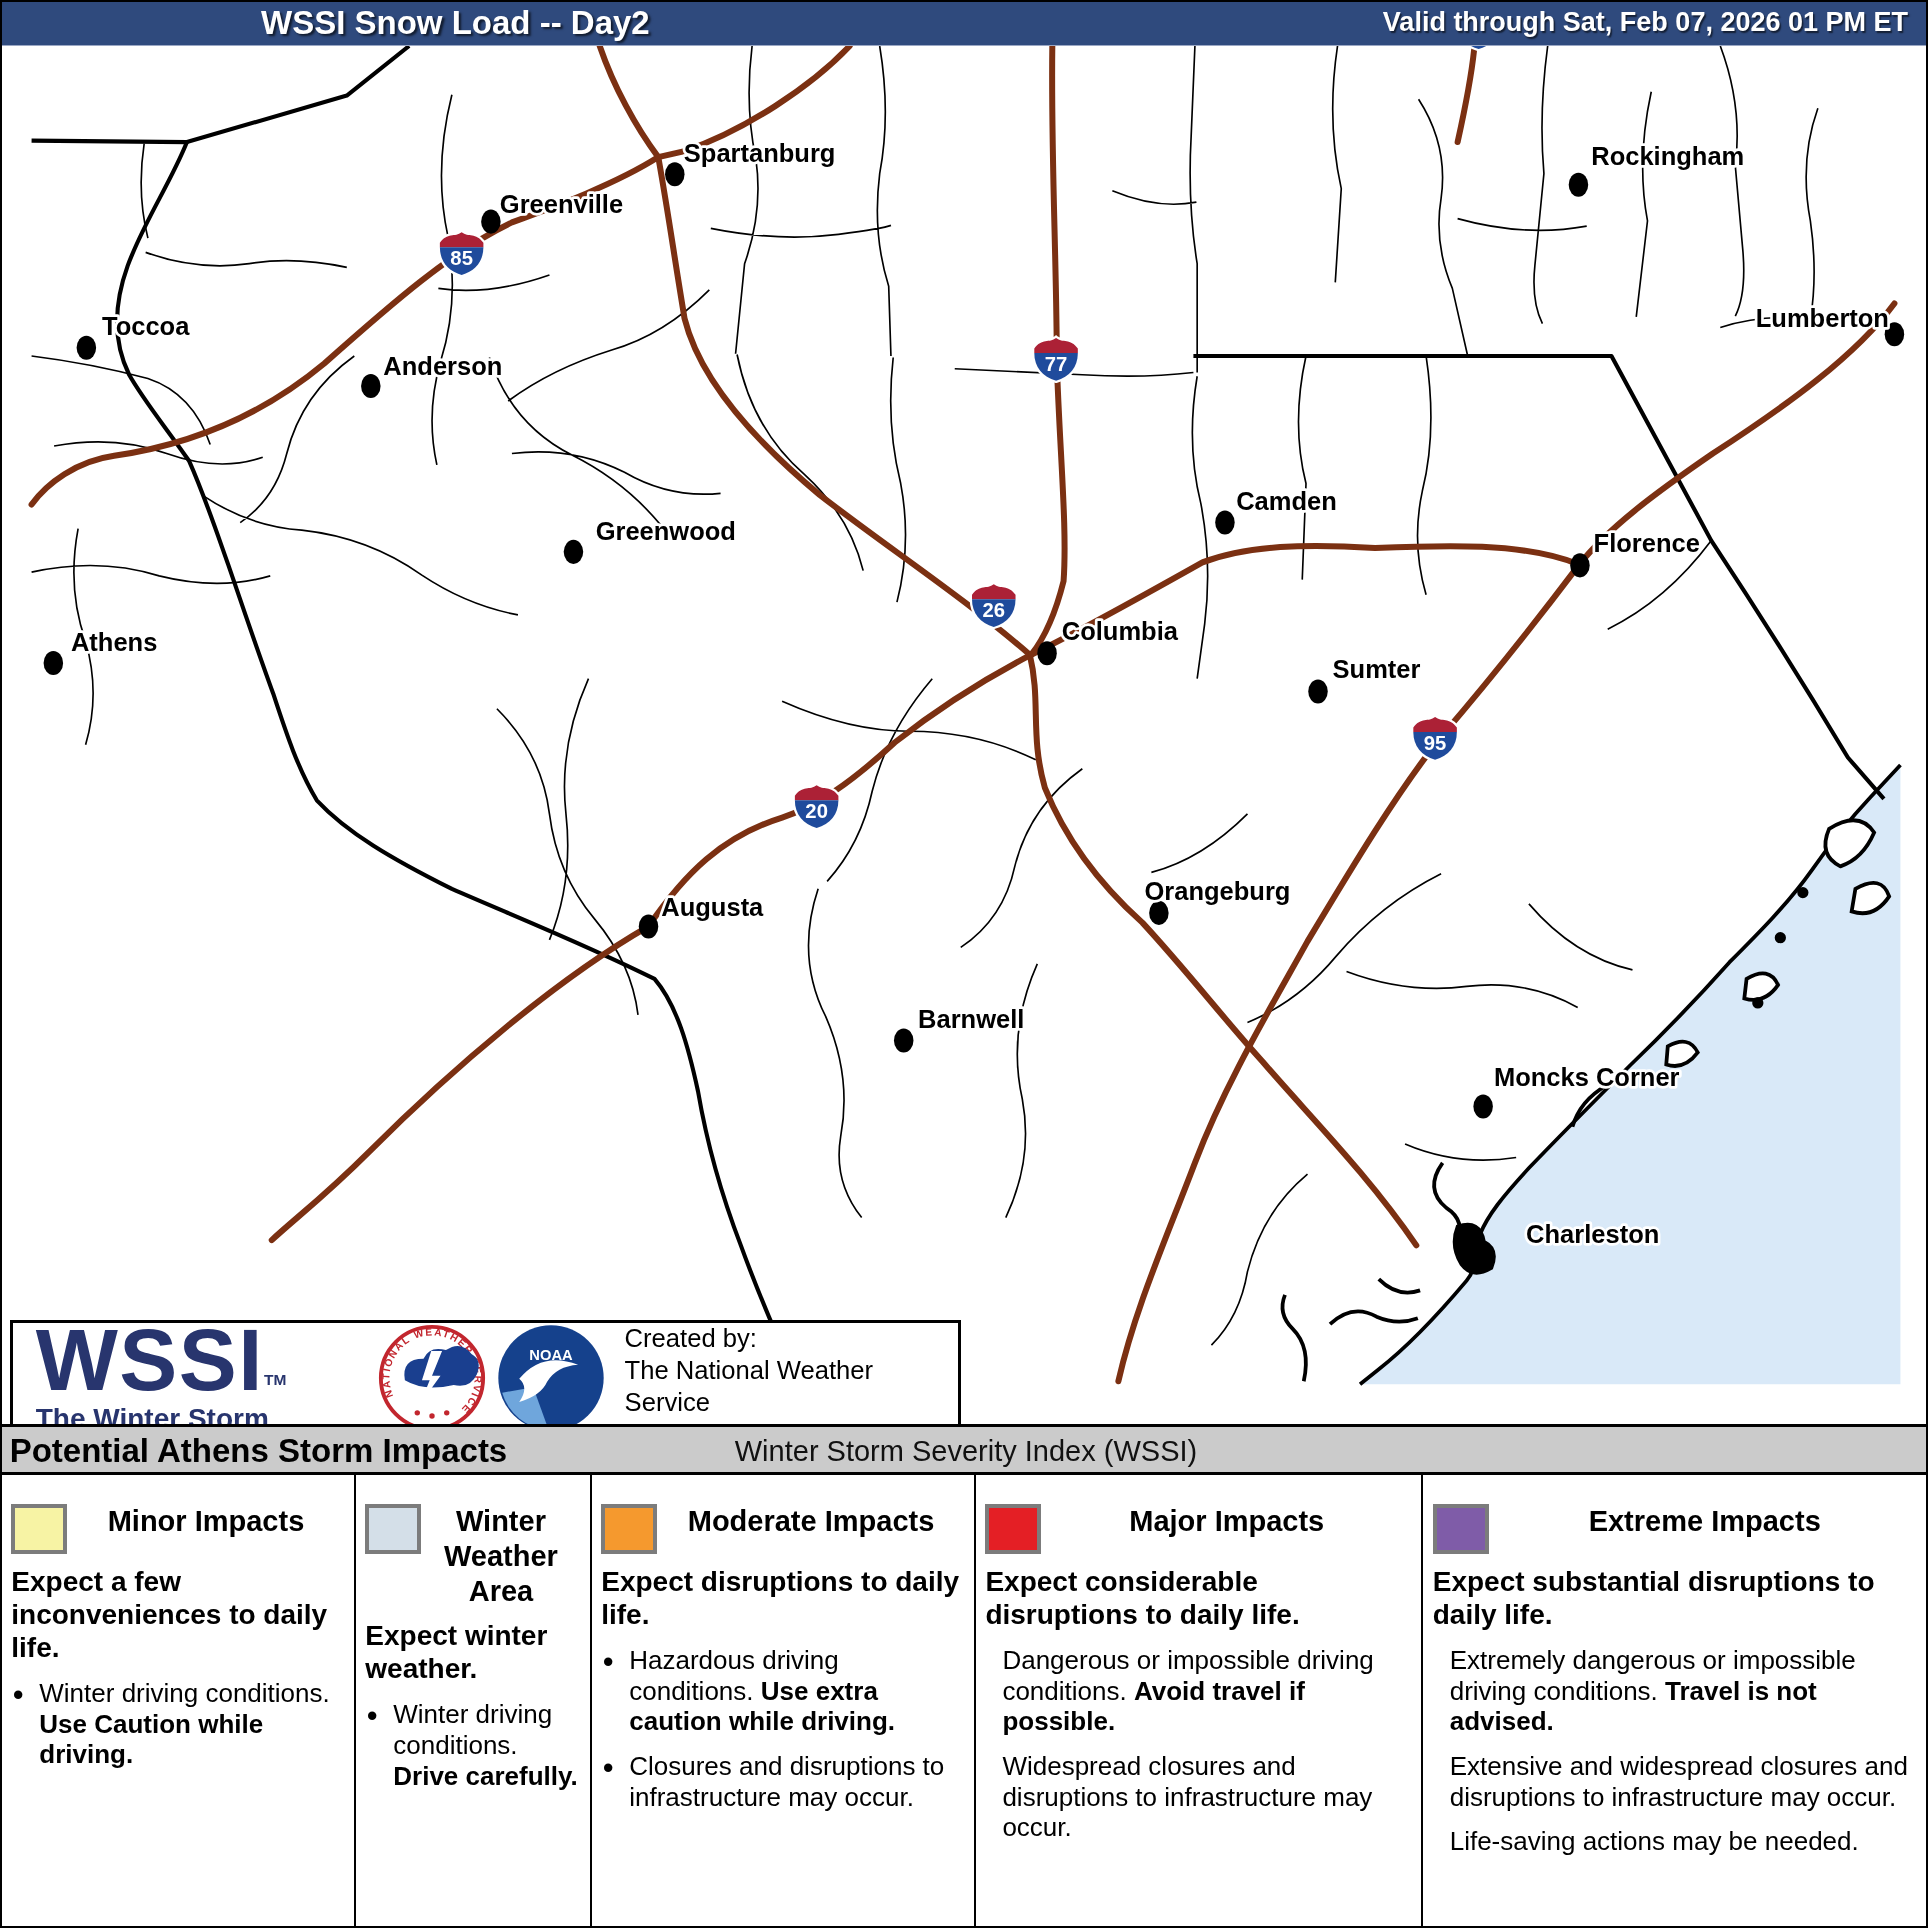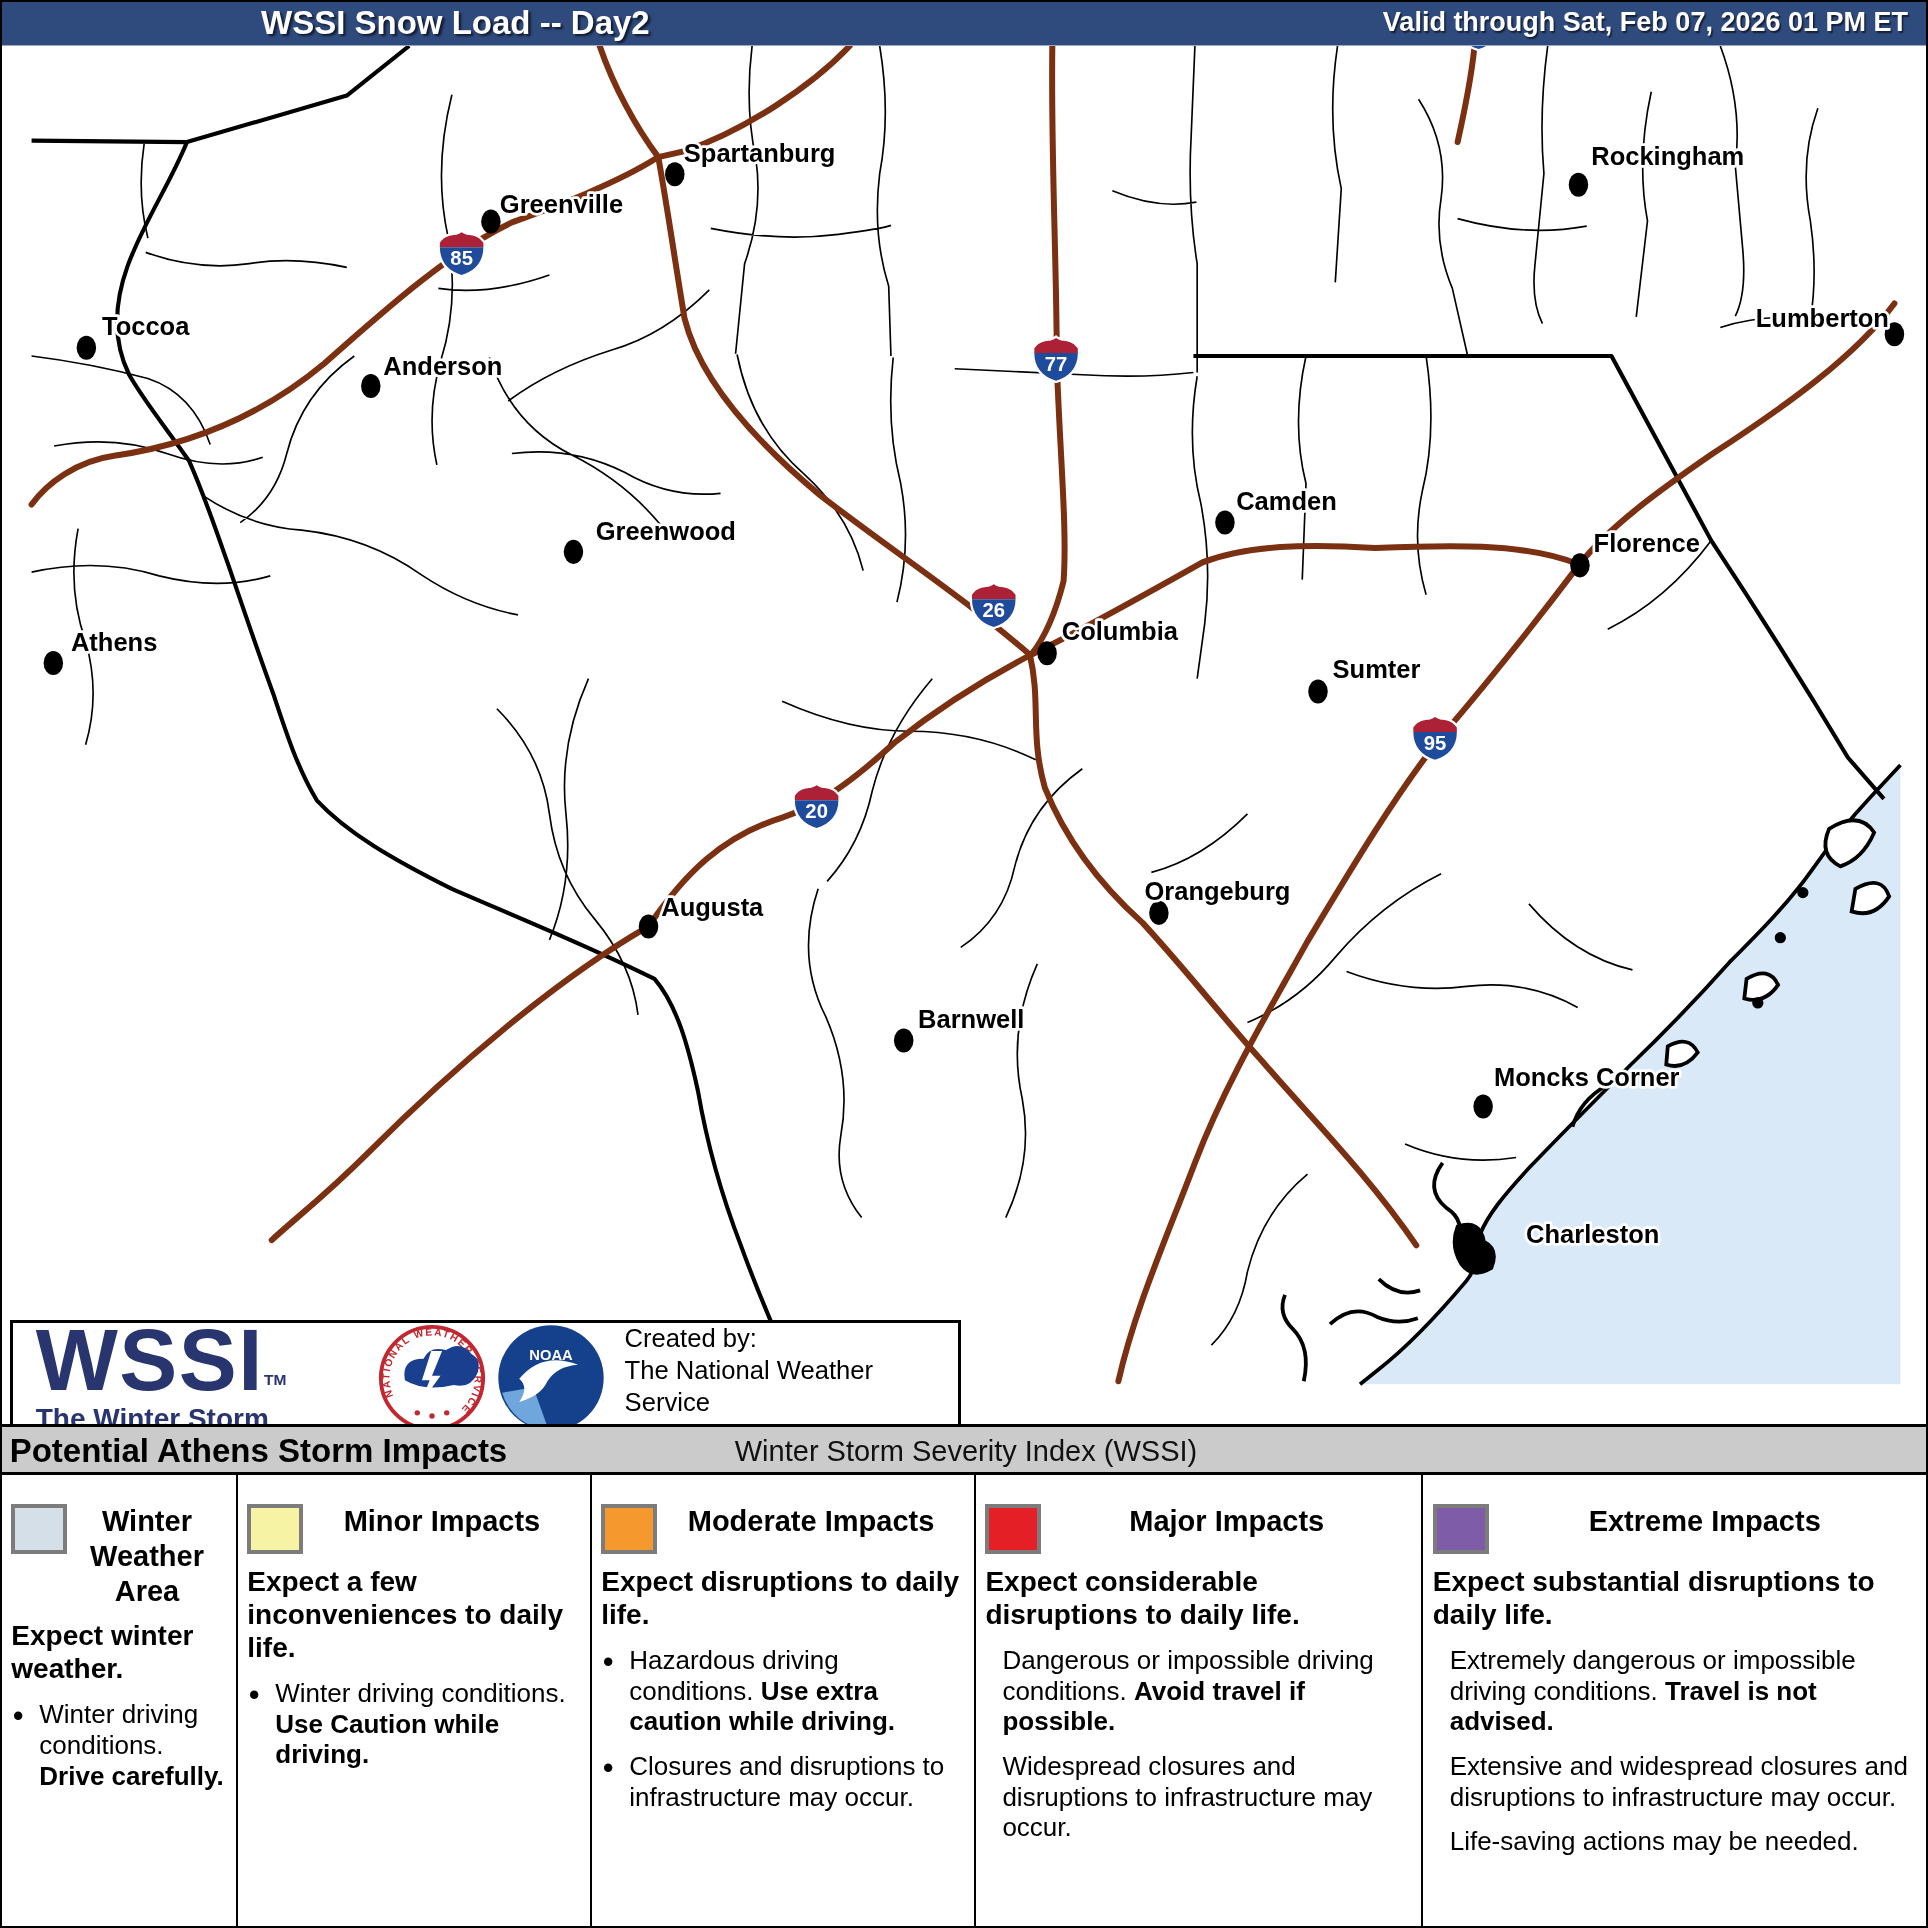--- a/index.html
+++ b/index.html
@@ -274,35 +274,35 @@
     </div>
   </div>
 
   <div class="info-bar">
     <div class="ib-left">Potential Athens Storm Impacts</div>
     <div class="ib-center">Winter Storm Severity Index (WSSI)</div>
     <div class="ib-right">Issued: Thu, Feb 05, 2026 01 PM ET</div>
   </div>
 
   <div class="legend" id="legend-columns">
+      <div class="leg-col bdr" style="width: 385px;">
+        <div class="leg-head">
+          <div class="leg-swatch" style="background: rgb(247, 243, 164);"></div>
+          <div class="leg-title">Minor Impacts</div>
+        </div>
+        <div class="leg-lead"><b>Expect a few inconveniences to daily life.</b></div>
+        <div class="leg-item bullet"><span>Winter driving conditions. </span><b>Use Caution while driving.</b></div>
+      </div>
       <div class="leg-col bdr" style="width: 256px;">
         <div class="leg-head">
           <div class="leg-swatch" style="background: rgb(212, 223, 232);"></div>
           <div class="leg-title">Winter Weather Area</div>
         </div>
         <div class="leg-lead"><b>Expect winter weather.</b></div>
         <div class="leg-item bullet"><span>Winter driving conditions. </span><b>Drive carefully.</b></div>
-      </div>
-      <div class="leg-col bdr" style="width: 385px;">
-        <div class="leg-head">
-          <div class="leg-swatch" style="background: rgb(247, 243, 164);"></div>
-          <div class="leg-title">Minor Impacts</div>
-        </div>
-        <div class="leg-lead"><b>Expect a few inconveniences to daily life.</b></div>
-        <div class="leg-item bullet"><span>Winter driving conditions. </span><b>Use Caution while driving.</b></div>
       </div>
       <div class="leg-col bdr" style="width: 418px;">
         <div class="leg-head">
           <div class="leg-swatch" style="background: rgb(245, 153, 46);"></div>
           <div class="leg-title">Moderate Impacts</div>
         </div>
         <div class="leg-lead"><b>Expect disruptions to daily life.</b></div>
         <div class="leg-item bullet"><span>Hazardous driving conditions. </span><b>Use extra caution while driving.</b></div>
         <div class="leg-item bullet"><span>Closures and disruptions to infrastructure may occur.</span></div>
       </div>

